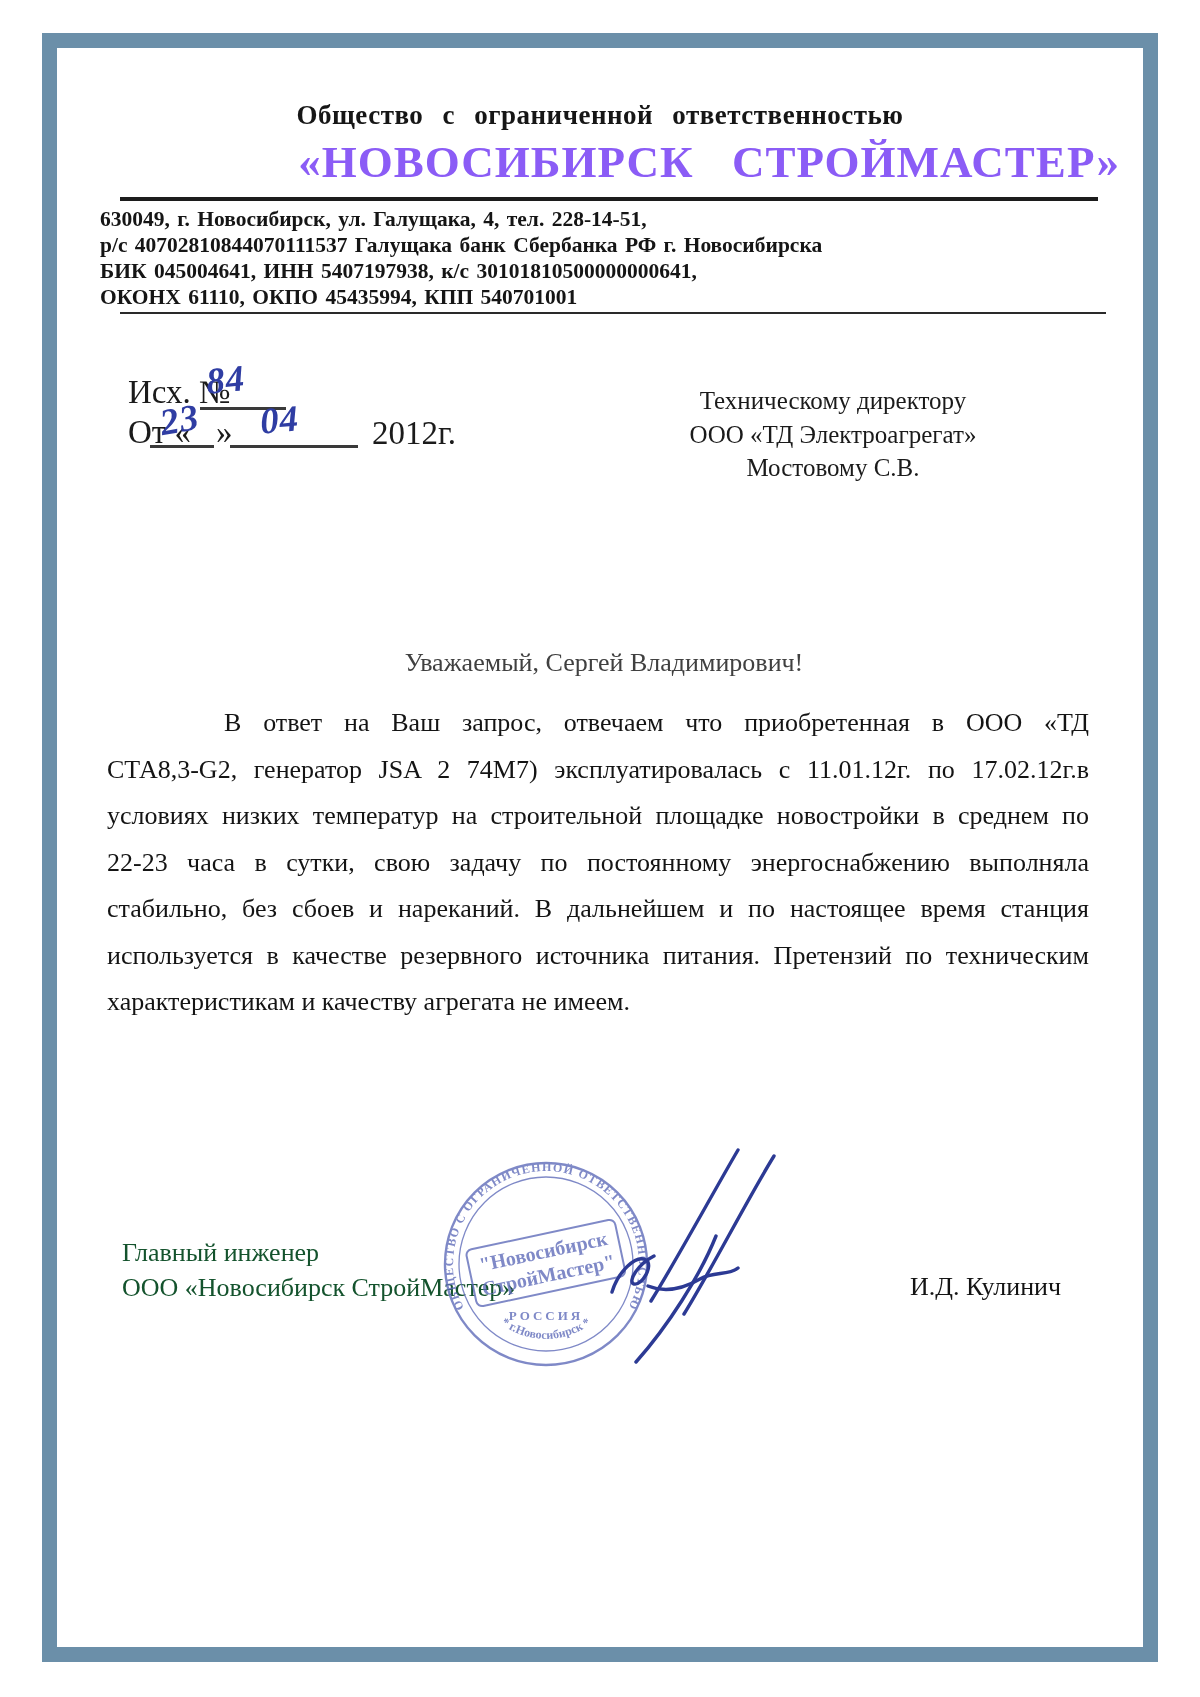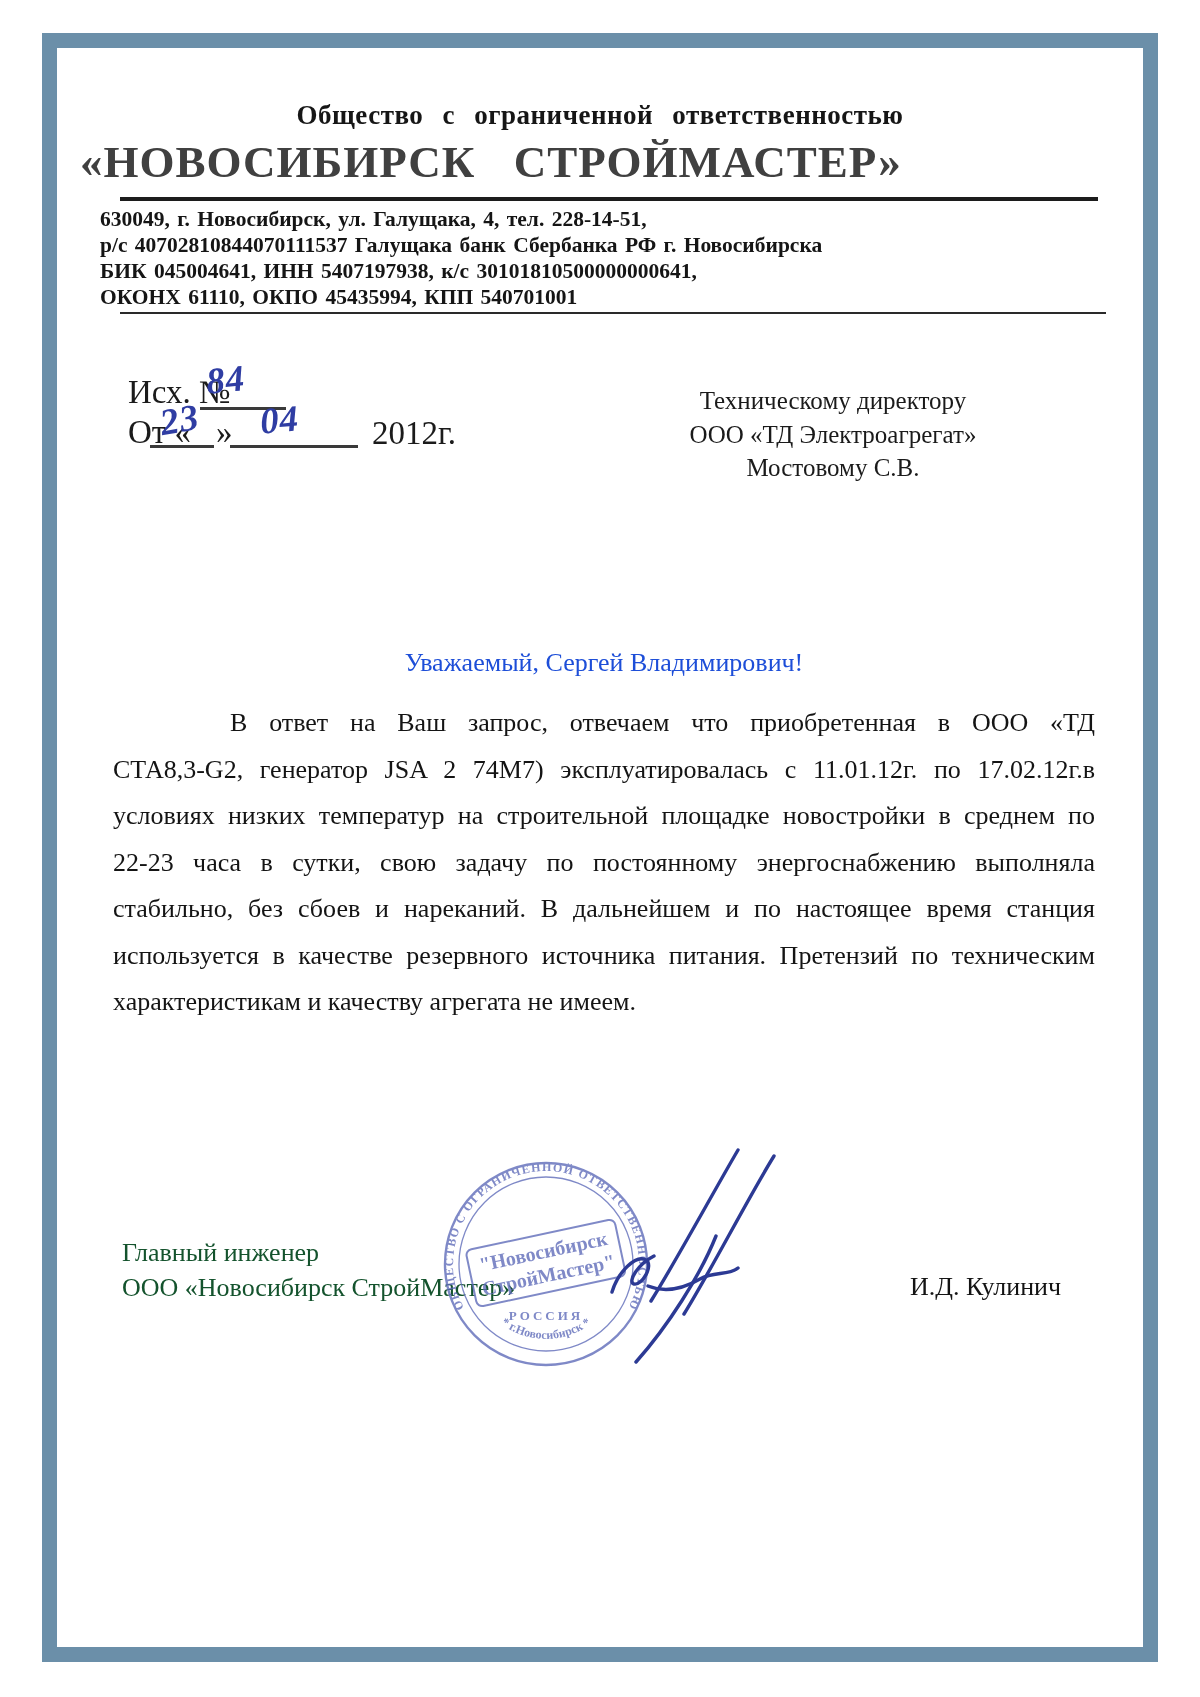--- a/index.html
+++ b/index.html
@@ -10,38 +10,38 @@
   .frame{
     position:absolute;left:42px;top:33px;width:1116px;height:1629px;
     border:15px solid #6b8fa9;box-sizing:border-box;background:#ffffff;
   }
   .abs{position:absolute;}
   .org-type{
     left:100px;top:100px;width:1000px;text-align:center;
     font-size:27px;font-weight:600;word-spacing:12px;letter-spacing:.5px;color:#161616;
   }
   .org-name{
-    left:80px;top:136px;width:1040px;text-align:left;
-    font-size:45px;font-weight:600;letter-spacing:1px;word-spacing:26px;color:#404040;
+    left:80px;top:136px;width:1040px;text-align:right;
+    font-size:45px;font-weight:600;letter-spacing:1px;word-spacing:26px;color:#8b5cf6;
   }
   .rule1{left:120px;top:197px;width:978px;height:4px;background:#1c1c1c;}
   .rule2{left:120px;top:312px;width:986px;height:2px;background:#2a2a2a;}
   .details{left:100px;top:206px;width:1000px;text-align:left;
     font-size:21.5px;font-weight:700;line-height:26px;color:#151515;word-spacing:2px;}
   .ref-label{font-size:33px;color:#1b1b1b;}
   .blank{position:absolute;height:2.5px;background:#3a3a3a;}
   .hw{
     position:absolute;font-size:37px;color:#2f3da3;font-style:italic;font-weight:600;
     font-family:"Liberation Serif",serif;letter-spacing:1px;
   }
   .addr{left:683px;top:384px;width:300px;font-size:25px;line-height:33.5px;color:#1a1a1a;}
   .addr .l1,.addr .l2{text-align:center;}
   .addr .l3{text-align:center;}
-  .salutation{left:113px;top:648px;width:982px;text-align:center;font-size:26px;color:#1d4ed8;}
-  .body-text{left:113px;top:700px;width:982px;font-size:26px;line-height:46.5px;color:#141414;}
+  .salutation{left:113px;top:648px;width:982px;text-align:center;font-size:26px;color:#404040;}
+  .body-text{left:107px;top:700px;width:982px;font-size:26px;line-height:46.5px;color:#141414;}
   .body-text .body-line{text-align:justify;text-align-last:justify;white-space:nowrap;}
   .body-text .body-line:first-child{text-indent:117px;}
   .body-text .body-line:last-child{text-align-last:left;}
   .sign-block{left:122px;top:1236px;width:480px;font-size:26px;line-height:34.5px;color:#14532d;}
   .sign-name{left:910px;top:1272px;width:200px;font-size:26px;color:#141414;}
   .stamp{left:434px;top:1152px;opacity:.78;}
   .autograph{left:596px;top:1136px;}
 </style>
 </head>
 <body>

